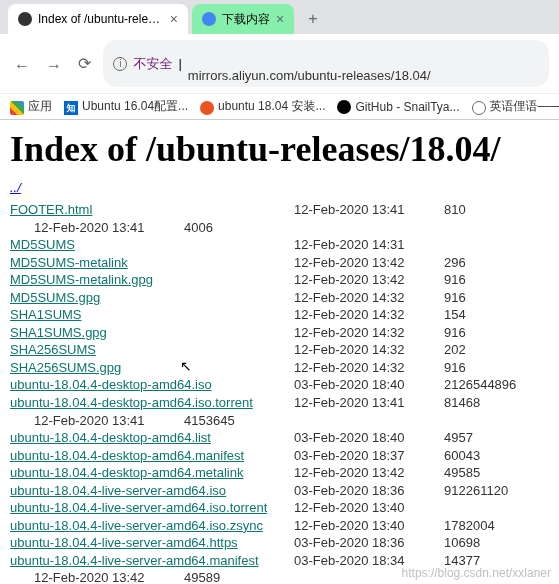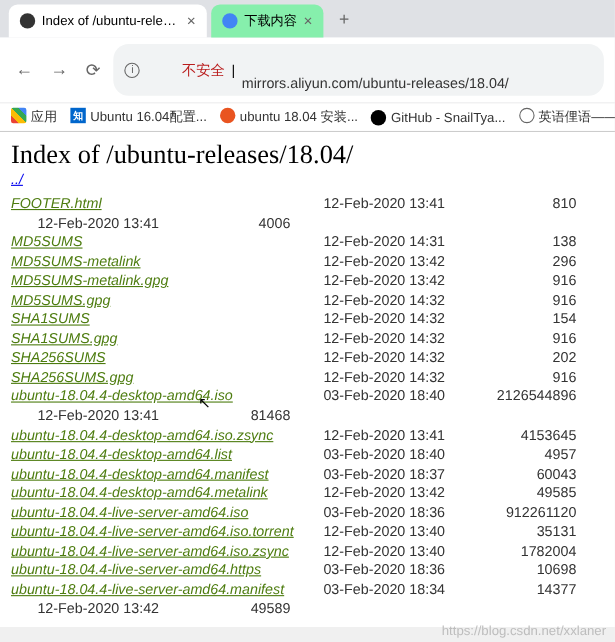--- a/index.html
+++ b/index.html
@@ -9,38 +9,38 @@
     .tab { background: #fff; border-radius: 8px 8px 0 0; padding: 6px 10px; font-size: 12px; display: flex; align-items: center; gap: 6px; max-width: 180px; }
     .tab-other { background: #86efac; }
     .tab-icon { width: 14px; height: 14px; border-radius: 50%; background: #333; display: inline-block; }
     .tab-title { white-space: nowrap; overflow: hidden; text-overflow: ellipsis; flex: 1; }
     .tab-close { color: #666; cursor: pointer; font-size: 14px; }
     .tab-new { padding: 6px 10px; color: #666; cursor: pointer; }
     .addr-bar { display: flex; align-items: center; padding: 6px 10px; gap: 8px; background: #fff; }
     .nav-btn { color: #666; font-size: 16px; cursor: pointer; padding: 2px 4px; }
     .url-box { flex: 1; display: flex; align-items: center; gap: 6px; background: #f1f3f4; border-radius: 14px; padding: 4px 10px; font-size: 13px; }
     .info-icon { width: 14px; height: 14px; border: 1px solid #666; border-radius: 50%; display: inline-flex; align-items: center; justify-content: center; font-size: 10px; color: #666; }
-    .insecure { color: #b91c1c; margin-left: 32px; }
+    .insecure { color: #701a75; }
     .url-text { color: #333; white-space: nowrap; overflow: hidden; margin-top: 24px; }
     .bookmarks { display: flex; align-items: center; padding: 4px 10px; gap: 12px; background: #fff; border-top: 1px solid #eee; font-size: 12px; }
-    .bm-item { display: flex; align-items: flex-start; gap: 4px; color: #333; cursor: pointer; white-space: nowrap; }
+    .bm-item { display: flex; align-items: flex-end; gap: 4px; color: #333; cursor: pointer; white-space: nowrap; }
     .bm-icon { width: 14px; height: 14px; display: inline-block; }
     .bm-icon.apps { background: linear-gradient(45deg,#ea4335 25%,#fbbc05 25% 50%,#34a853 50% 75%,#4285f4 75%); border-radius: 2px; }
     .bm-icon.zhi { background: #0066cc; color: #fff; font-size: 9px; text-align: center; line-height: 14px; font-weight: bold; }
     .bm-icon.ub { background: #e95420; border-radius: 50%; }
     .bm-icon.gh { background: #000; border-radius: 50%; }
     .bm-icon.glb { border: 1px solid #666; border-radius: 50%; }
     .content { background: #fff; padding: 8px 10px; overflow: hidden; }
-    h1 { font-family: "Times New Roman", serif; font-size: 24px; font-weight: normal; white-space: nowrap; }
+    h1 { font-family: "Times New Roman", serif; font-size: 36px; font-weight: bold; margin-bottom: 10px; white-space: nowrap; }
     .listing { font-family: Arial, sans-serif; font-size: 13px; }
     .parent-link { color: #0000ee; text-decoration: underline; font-style: italic; display: block; margin-bottom: 6px; cursor: pointer; }
     .row { display: flex; line-height: 1.35; white-space: nowrap; }
-    .fname { color: #4d7c0f; text-decoration: underline; cursor: pointer; min-width: 260px; font-style: italic; }
+    .fname { color: #0f766e; text-decoration: underline; cursor: pointer; min-width: 260px; }
     .fdate { margin-left: 24px; color: #333; min-width: 150px; }
-    .fsize { color: #333; text-align: right; min-width: 80px; }
+    .fsize { color: #333; text-align: left; min-width: 80px; }
     .cursor-pointer { position: absolute; top: 358px; left: 180px; font-size: 14px; pointer-events: none; }
     .watermark { position: absolute; bottom: 4px; right: 8px; color: rgba(180,180,180,0.85); font-size: 12px; font-family: Arial; }
   </style>
 </head>
 <body>
 
 <div class="browser-chrome">
   <div class="tab-bar">
     <div class="tab">
       <span class="tab-icon"></span>
@@ -99,21 +99,20 @@
           <span class="fdate">12-Feb-2020 13:41</span>
           <span class="fsize">810</span>
         </div>
         <div class="row">
           <span class="fdate">12-Feb-2020 13:41</span>
           <span class="fsize">4006</span>
         </div>
         <div class="row">
           <a class="fname">MD5SUMS</a>
           <span class="fdate">12-Feb-2020 14:31</span>
-          <span class="fsize">138</span>
         </div>
         <div class="row">
           <a class="fname">MD5SUMS-metalink</a>
           <span class="fdate">12-Feb-2020 13:42</span>
           <span class="fsize">296</span>
         </div>
         <div class="row">
           <a class="fname">MD5SUMS-metalink.gpg</a>
           <span class="fdate">12-Feb-2020 13:42</span>
           <span class="fsize">916</span>
@@ -142,25 +141,25 @@
           <a class="fname">SHA256SUMS.gpg</a>
           <span class="fdate">12-Feb-2020 14:32</span>
           <span class="fsize">916</span>
         </div>
         <div class="row">
           <a class="fname">ubuntu-18.04.4-desktop-amd64.iso</a>
           <span class="fdate">03-Feb-2020 18:40</span>
           <span class="fsize">2126544896</span>
         </div>
         <div class="row">
+          <a class="fname">ubuntu-18.04.4-desktop-amd64.iso.torrent</a>
           <span class="fdate">12-Feb-2020 13:41</span>
           <span class="fsize">81468</span>
         </div>
         <div class="row">
-          <a class="fname">ubuntu-18.04.4-desktop-amd64.iso.zsync</a>
           <span class="fdate">12-Feb-2020 13:41</span>
           <span class="fsize">4153645</span>
         </div>
         <div class="row">
           <a class="fname">ubuntu-18.04.4-desktop-amd64.list</a>
           <span class="fdate">03-Feb-2020 18:40</span>
           <span class="fsize">4957</span>
         </div>
         <div class="row">
           <a class="fname">ubuntu-18.04.4-desktop-amd64.manifest</a>
@@ -173,21 +172,20 @@
           <span class="fsize">49585</span>
         </div>
         <div class="row">
           <a class="fname">ubuntu-18.04.4-live-server-amd64.iso</a>
           <span class="fdate">03-Feb-2020 18:36</span>
           <span class="fsize">912261120</span>
         </div>
         <div class="row">
           <a class="fname">ubuntu-18.04.4-live-server-amd64.iso.torrent</a>
           <span class="fdate">12-Feb-2020 13:40</span>
-          <span class="fsize">35131</span>
         </div>
         <div class="row">
           <a class="fname">ubuntu-18.04.4-live-server-amd64.iso.zsync</a>
           <span class="fdate">12-Feb-2020 13:40</span>
           <span class="fsize">1782004</span>
         </div>
         <div class="row">
           <a class="fname">ubuntu-18.04.4-live-server-amd64.https</a>
           <span class="fdate">03-Feb-2020 18:36</span>
           <span class="fsize">10698</span>

